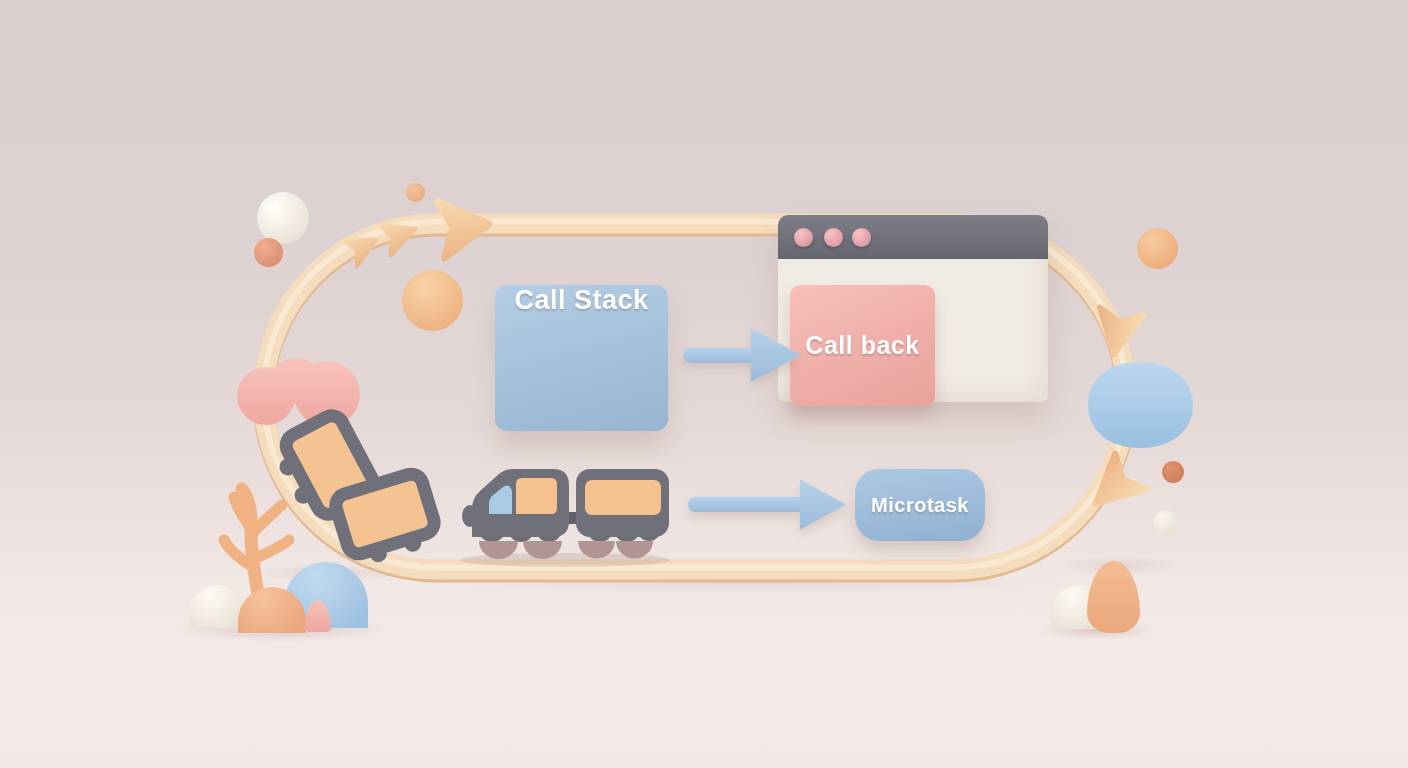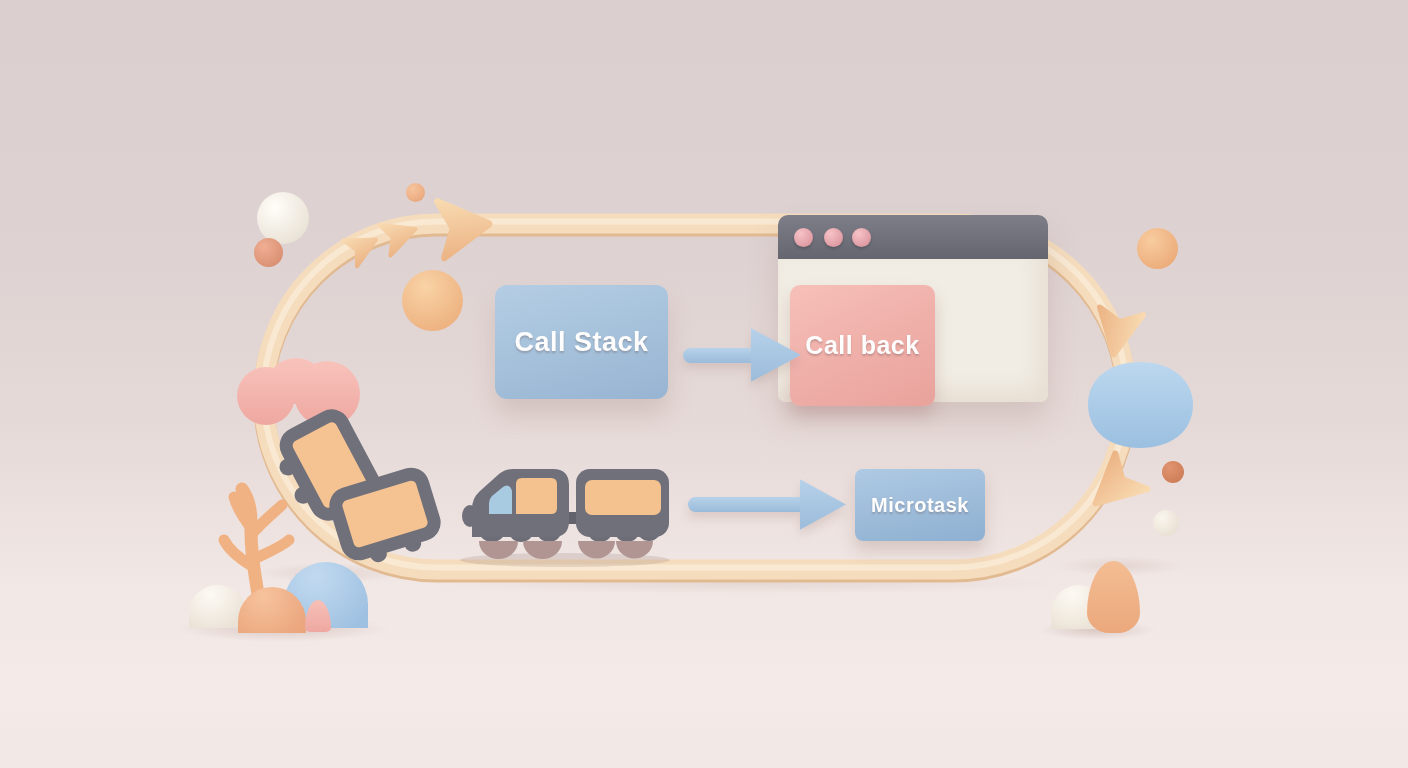--- a/index.html
+++ b/index.html
@@ -51,25 +51,25 @@
   .bwin .dot1{left:16px}.bwin .dot2{left:46px}.bwin .dot3{left:74px}
   .bwin .bbody{position:absolute;left:0;top:44px;width:270px;height:143px;border-radius:0 0 7px 7px;
     background:#f1ede4;box-shadow:inset -10px -12px 20px rgba(195,175,155,.22);}
   .callback-card{position:absolute;left:12px;top:70px;width:145px;height:121px;border-radius:10px;
     background:linear-gradient(155deg,#f6c0b9 0%,#efaea8 55%,#e9a29c 100%);
     box-shadow:0 10px 16px rgba(160,105,100,.28);
     display:flex;align-items:center;justify-content:center;}
 
   
   .label-text{color:#fdfdfd;font-weight:700;text-shadow:0 2px 2px rgba(95,75,75,.30);letter-spacing:.5px;}
-  .callstack-box{left:495px;top:285px;width:173px;height:114px;border-radius:12px;
+  .callstack-box{left:495px;top:285px;width:173px;height:146px;border-radius:12px;
     background:linear-gradient(165deg,#b4cde4 0%,#a4c0da 55%,#97b4d2 100%);
     box-shadow:0 16px 24px rgba(145,115,105,.22);
-    display:flex;align-items:center;justify-content:center;}
-  .microtask-box{left:855px;top:469px;width:130px;height:72px;border-radius:8px;
+    display:flex;align-items:flex-start;justify-content:center;}
+  .microtask-box{left:855px;top:469px;width:130px;height:72px;border-radius:24px;
     background:linear-gradient(170deg,#aecae4 0%,#9bbad8 60%,#8fb0d2 100%);
     box-shadow:0 10px 16px rgba(145,115,105,.26);
     display:flex;align-items:center;justify-content:center;}
   .fs-callstack{font-size:27px;} .fs-callback{font-size:25px;} .fs-microtask{font-size:20px;}
 
   
   .bluearrow{position:absolute;filter:drop-shadow(0 6px 5px rgba(150,115,105,.20));}
   .bluearrow .shaft{position:absolute;border-radius:8px;background:linear-gradient(180deg,#b7d2ea,#9bbbda);}
   .bluearrow .head{position:absolute;background:linear-gradient(180deg,#b7d2ea,#9bbbda);
     clip-path:polygon(0 4%,100% 50%,0 96%);}

